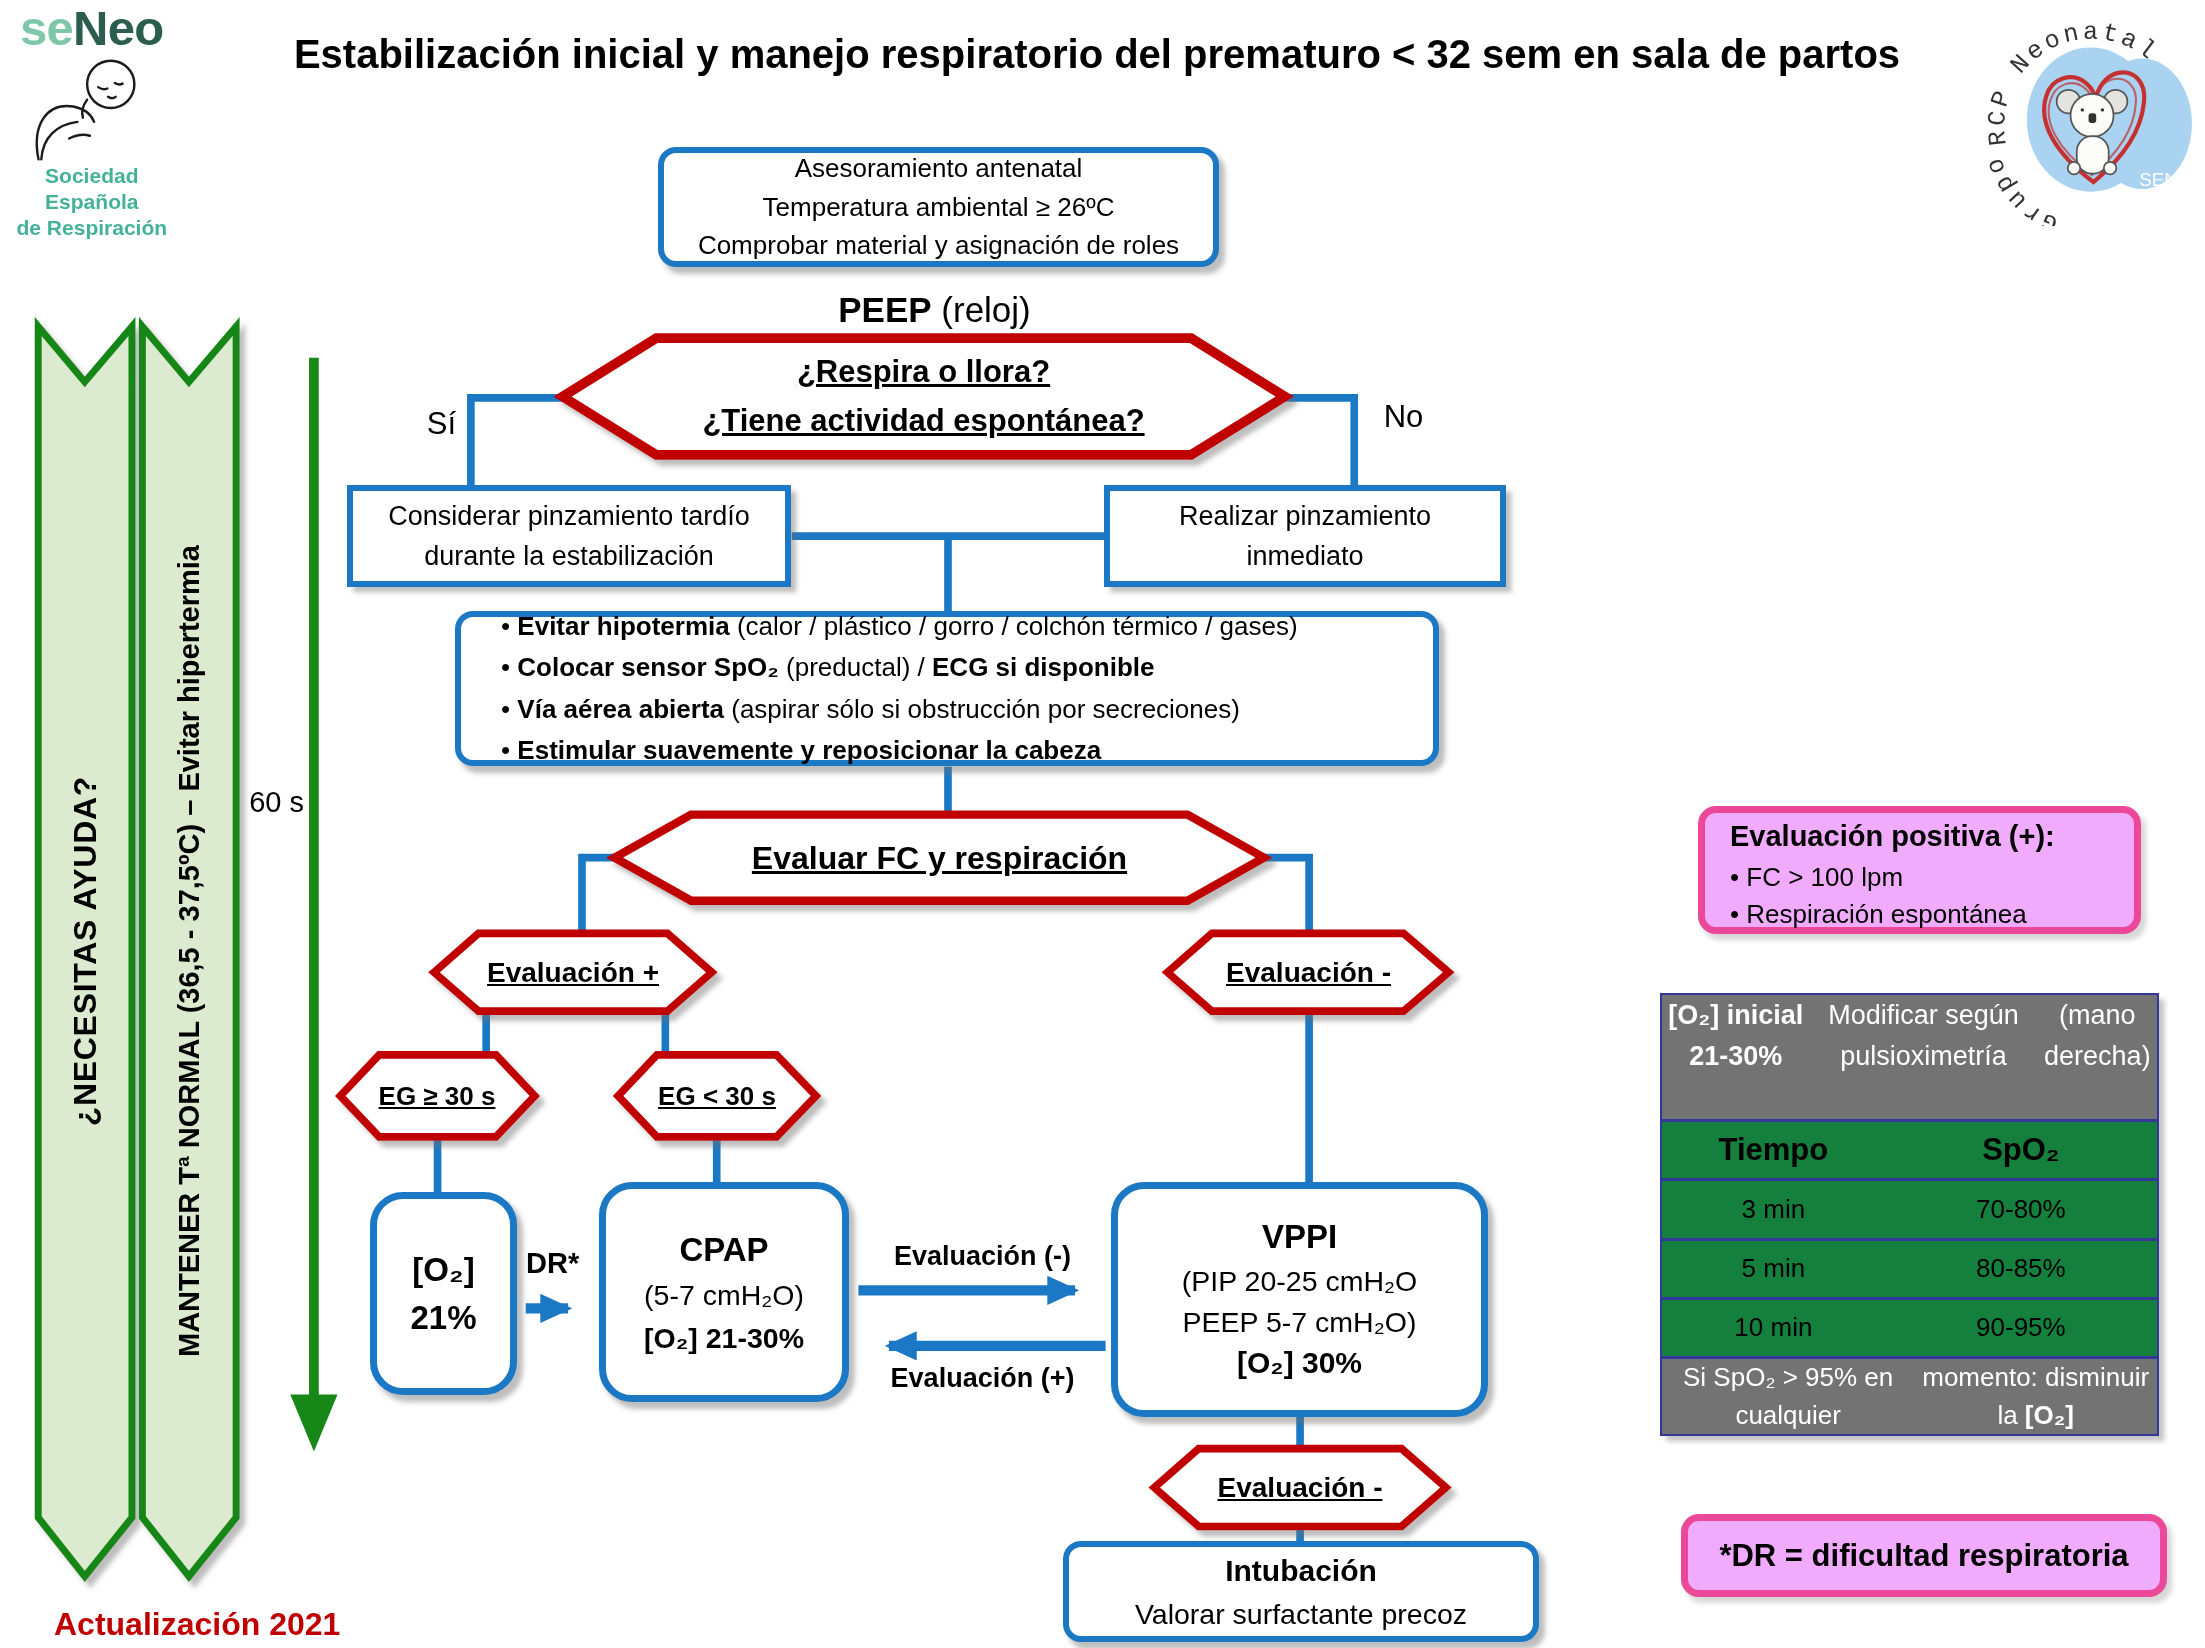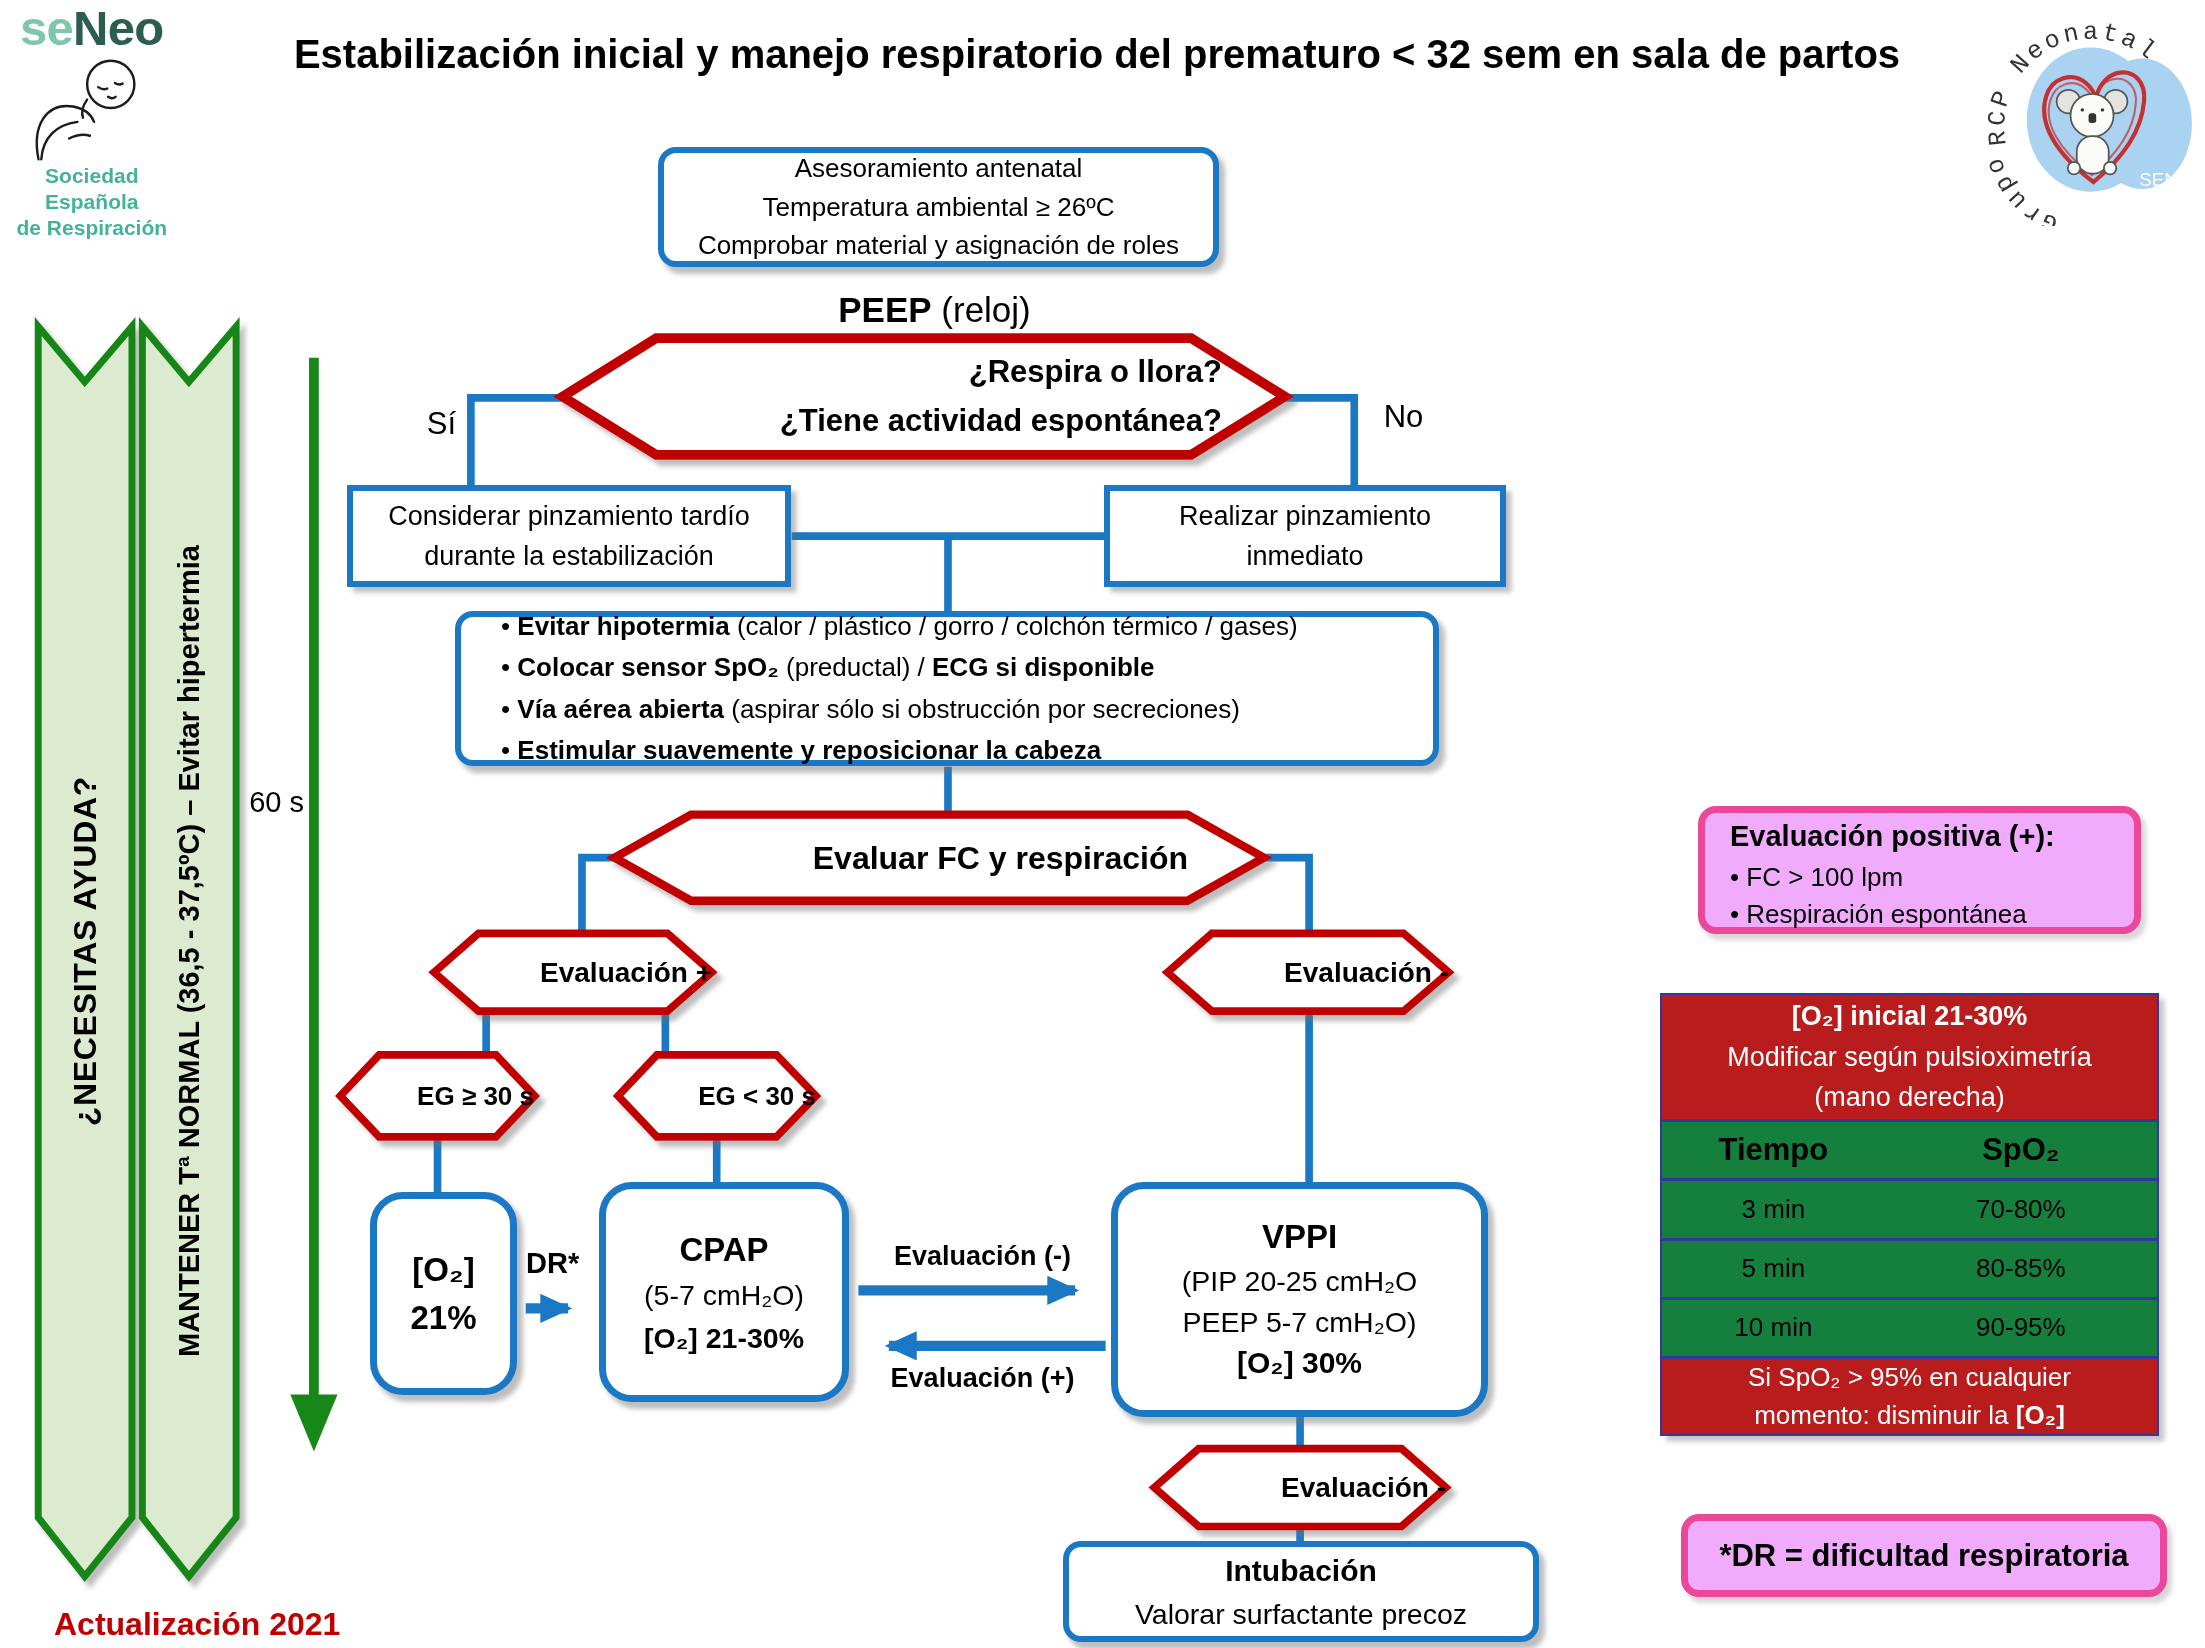--- a/index.html
+++ b/index.html
@@ -9,28 +9,28 @@
   svg{display:block;}
   .b{font-weight:bold;}
   
   .bluebox{position:absolute;background:#fff;border:6.3px solid #1b78c4;display:flex;flex-direction:column;
            align-items:center;justify-content:center;text-align:center;
            box-shadow:5.6px 6.3px 4.9px rgba(110,110,110,.45);}
   .rounded{border-radius:18px;}
   .biground{border-radius:33px;border-width:7.6px;}
   .graybox{position:absolute;background:#f0abfc;border:7px solid #ec4899;border-radius:18px;
            box-shadow:4.9px 5.6px 4.9px rgba(140,140,140,.35);}
-  .hextext{position:absolute;display:flex;flex-direction:column;align-items:flex-end;justify-content:center;
-           text-align:center;font-weight:bold;}
+  .hextext{position:absolute;display:flex;flex-direction:column;align-items:center;justify-content:center;
+           text-align:center;font-weight:bold;text-decoration:underline;}
   .lbl{position:absolute;}
   
   #spo2-table{position:absolute;left:1660px;top:993px;width:499px;height:443px;
               border:2.8px solid #33379b;box-sizing:border-box;display:flex;flex-direction:column;
               box-shadow:5.6px 6.3px 4.9px rgba(110,110,110,.4);}
-  .t-blue{background:#b91c1c;color:#fff;display:flex;flex-direction:column;justify-content:center;text-align:center;}
+  .t-blue{background:#737373;color:#fff;display:flex;flex-direction:row;justify-content:center;text-align:center;}
   .t-row{background:#15803d;display:flex;align-items:center;border-top:3.5px solid #33379b;}
   .t-cell-l{width:45%;text-align:center;}
   .t-cell-r{width:55%;text-align:center;}
   
   .ribbon-text{position:absolute;display:flex;align-items:center;justify-content:center;}
   .ribbon-text span{writing-mode:vertical-rl;transform:rotate(180deg);font-weight:bold;white-space:nowrap;}
   .bullets{align-items:flex-start;text-align:left;}
 </style>
 </head>
 <body>

